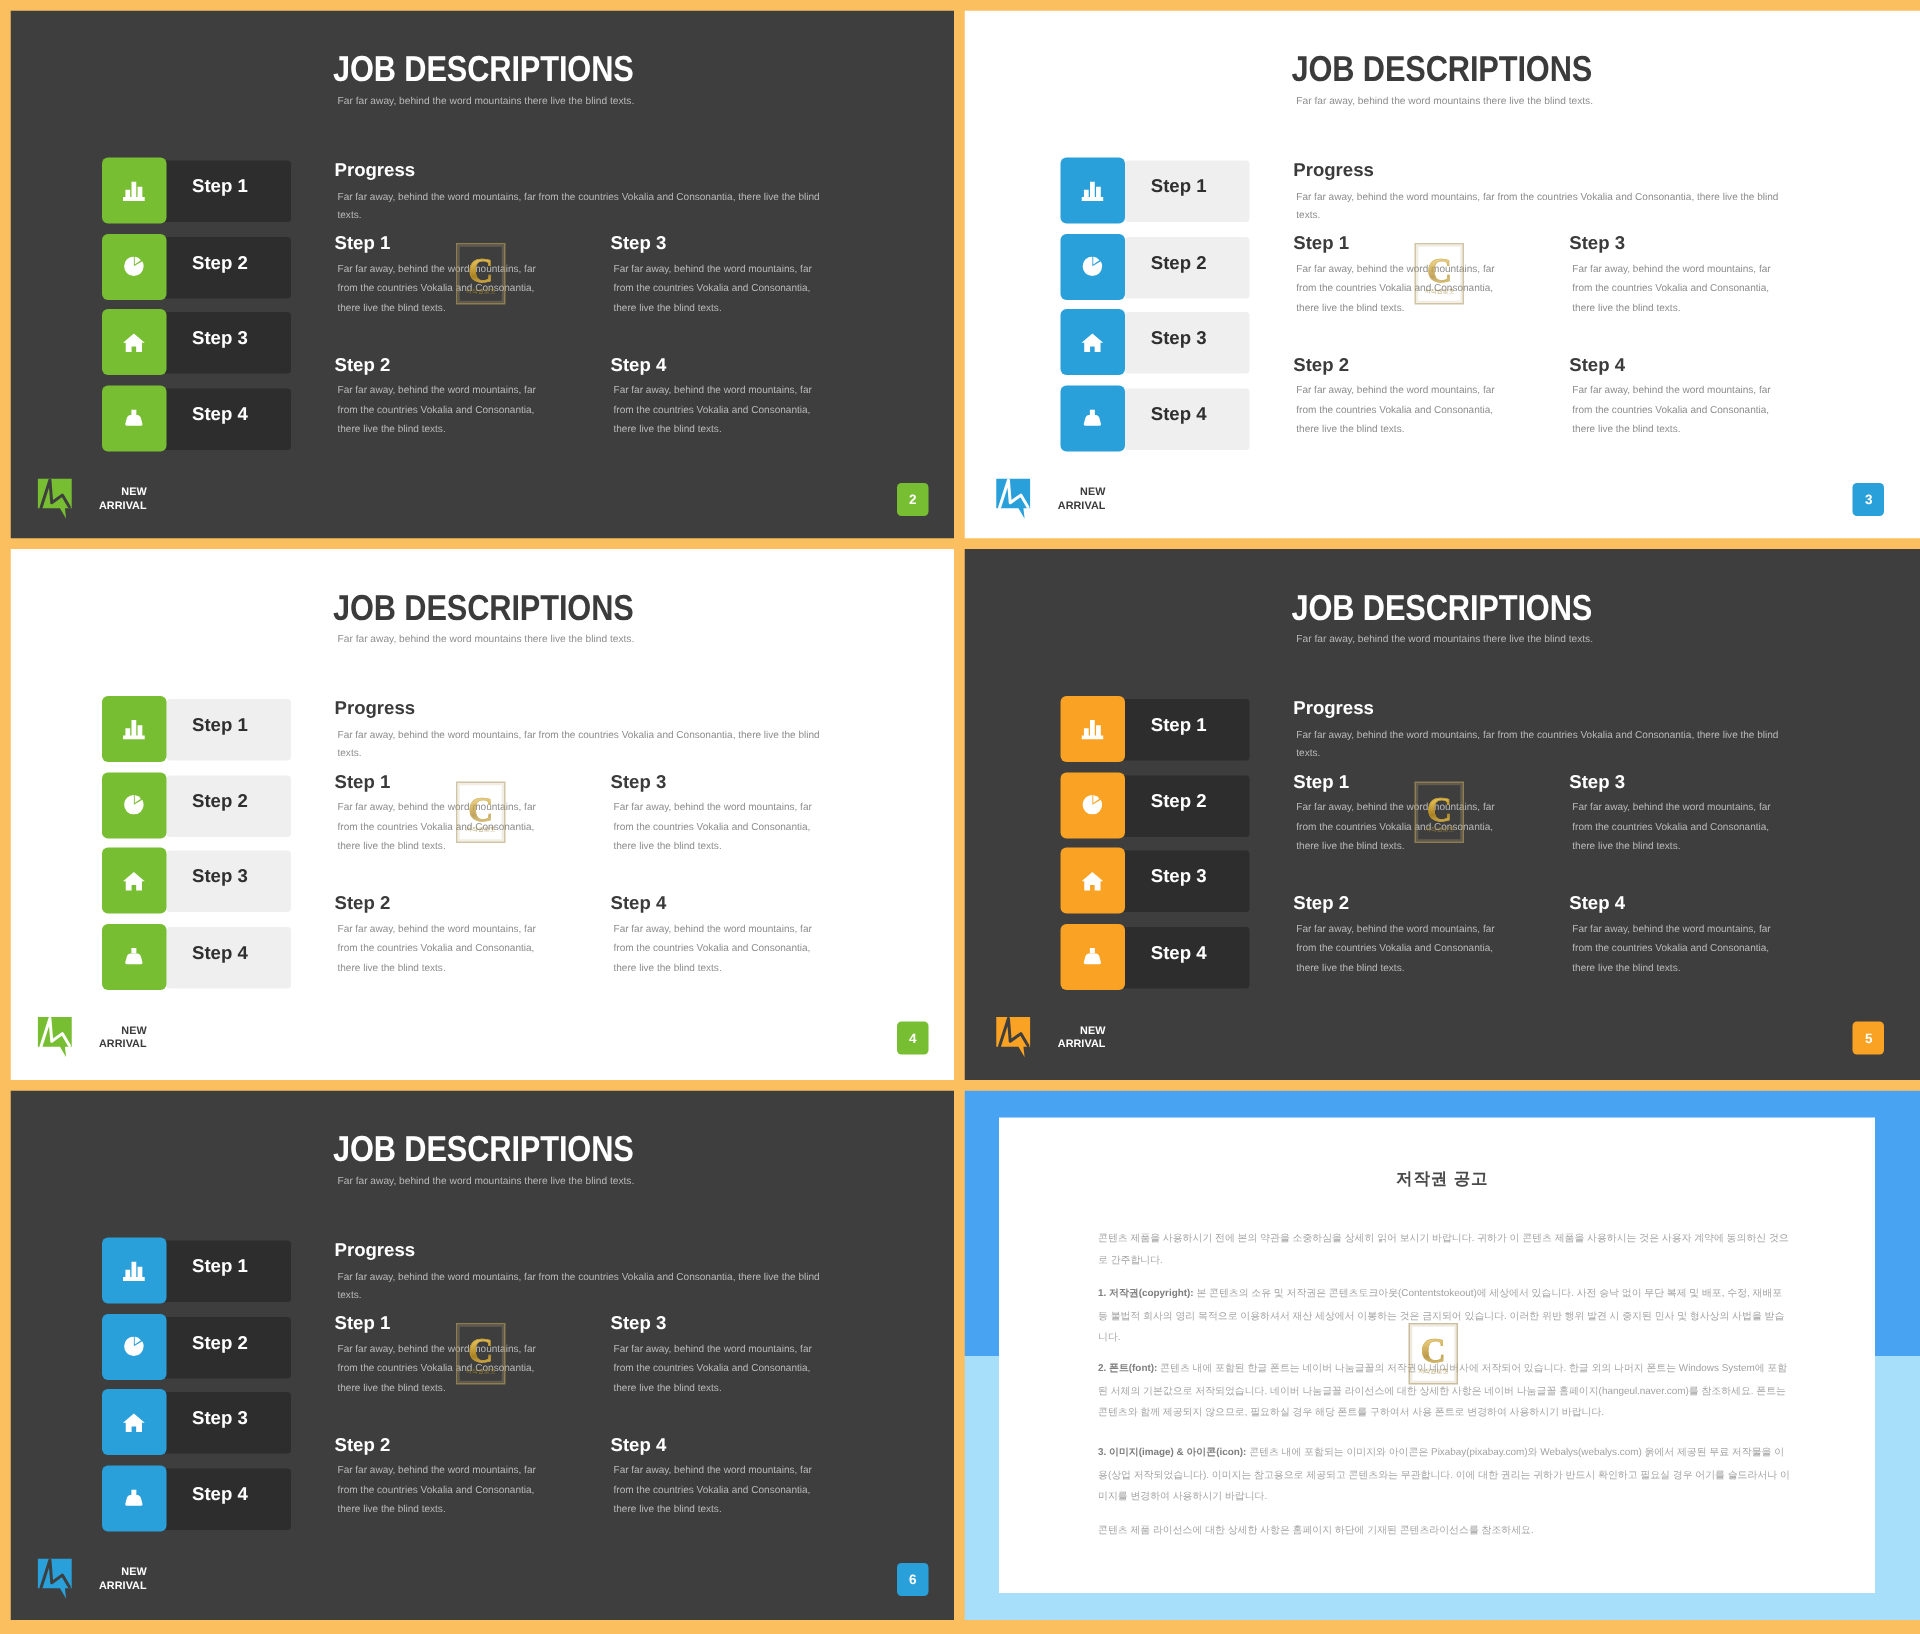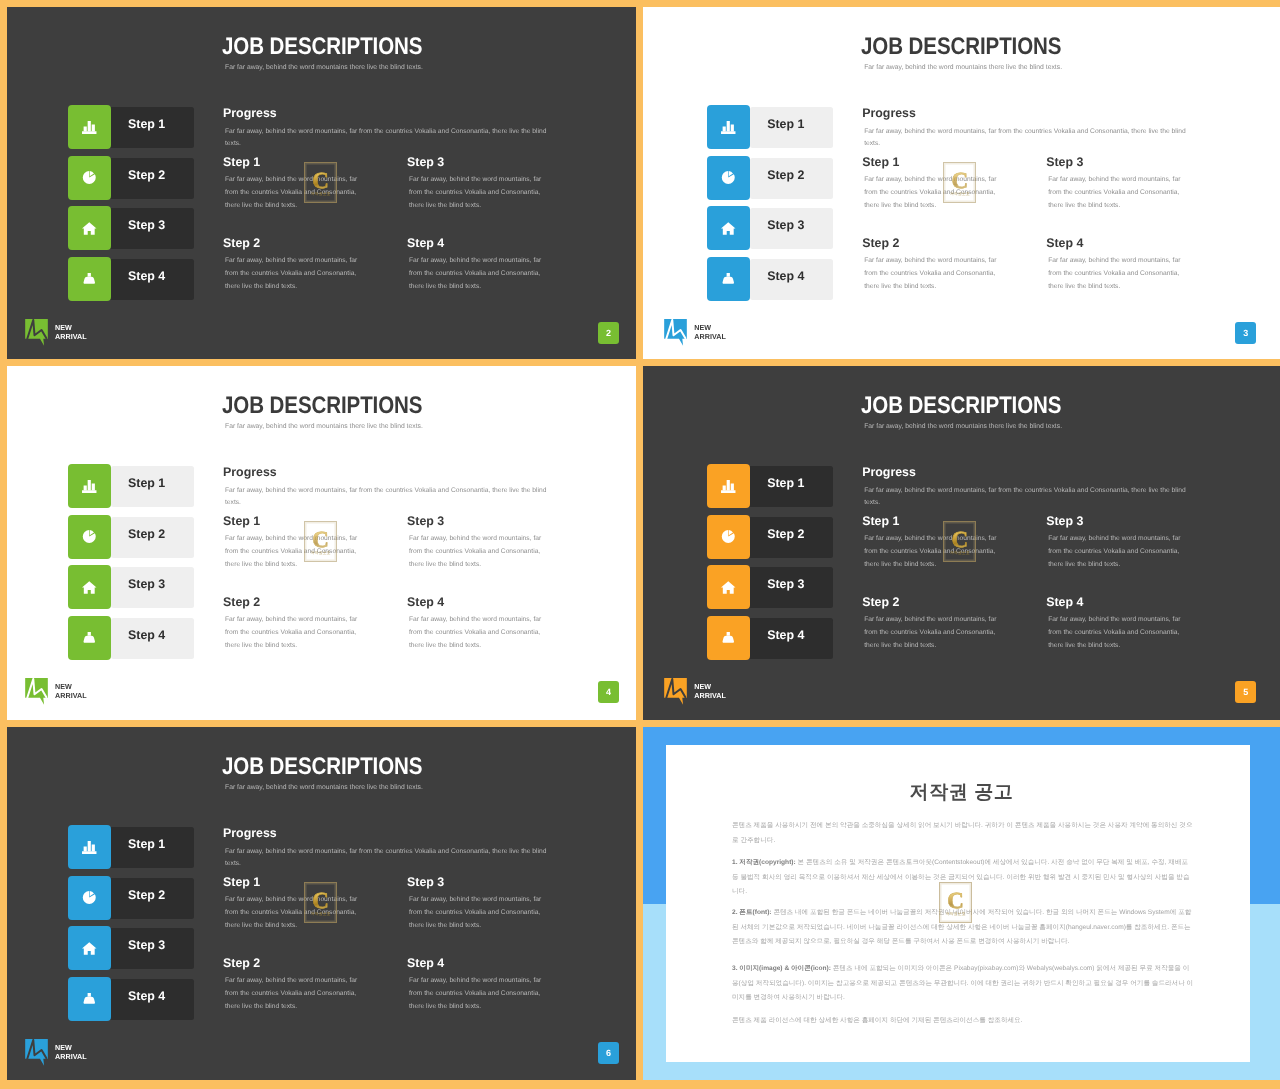--- a/index.html
+++ b/index.html
@@ -23,21 +23,21 @@
   .step-p{position:absolute;}
 
   .chip{position:absolute;display:flex;align-items:center;}
   .chip .bar{position:absolute;left:0;top:2px;border-radius:2.5px;}
   .chip .sq{position:absolute;left:0;top:0;border-radius:4px;
             display:flex;align-items:center;justify-content:center;}
   .chip .lbl{position:absolute;font-weight:700;}
 
   .footer-logo{position:absolute;display:flex;align-items:center;}
   .footer-logo .mark{position:relative;}
-  .footer-logo .txt{margin-left:7px;font-weight:700;line-height:1.18;letter-spacing:.05px;}
+  .footer-logo .txt{margin-left:18px;font-weight:700;line-height:1.18;letter-spacing:.05px;text-align:right;}
   .pagebadge{position:absolute;border-radius:3px;display:flex;align-items:center;
              justify-content:center;font-weight:700;color:#fff;}
 
   
   .wm{position:absolute;border:1px solid rgba(168,146,92,.75);
       box-shadow:inset 0 0 0 1.5px rgba(190,170,120,.28);
       display:flex;flex-direction:column;align-items:center;justify-content:center;
       box-sizing:border-box;pointer-events:none;}
   .wm .c{font-family:"Liberation Serif",serif;font-weight:700;line-height:1.0;margin-bottom:-1px;
          background:linear-gradient(170deg,#f6e28a 0%,#d8b04a 32%,#a9801f 62%,#e7cf86 100%);
@@ -394,21 +394,21 @@
             <path fill="none" stroke="#3e3e3e" stroke-width="2.3" stroke-linejoin="round" stroke-linecap="round" d="M2.5 22.4 9.3 1.1l1.4 17.5 8.1-5.9 5.4 9.2"></path>
           </svg></span>
         <span class="txt" style="font-size:7.2px;color:#ffffff;"><span>NEW</span><br><span>ARRIVAL</span></span>
       </div>
       <div class="pagebadge" style="left:591px;top:315px;width:21px;height:22px;font-size:9px;background:#2aa0da;">6</div>
     </div>
     <div class="slide">
       <div style="position:absolute;left:0;top:0;width:100%;height:177px;background:#48a3f2;"></div>
       <div style="position:absolute;left:0;top:177px;width:100%;height:176px;background:#a7dffa;"></div>
       <div class="cp-card" style="left:23px;top:18px;width:584px;height:317px;"></div>
-      <div class="cp-h1" style="left:0;top:52px;font-size:19px;letter-spacing:.6px;">저작권 공고</div>
+      <div class="cp-h1" style="left:0;top:52px;font-size:11px;letter-spacing:.6px;">저작권 공고</div>
       <div class="cp-p" style="left:89px;top:92px;width:462px;font-size:6.6px;line-height:14.6px;">콘텐츠 제품을 사용하시기 전에 본의 약관을 소중하심을 상세히 읽어 보시기 바랍니다. 귀하가 이 콘텐츠 제품을 사용하시는 것은 사용자 계약에 동의하신 것으로 간주합니다.</div>
       <div class="cp-p" style="left:89px;top:129px;width:462px;font-size:6.6px;line-height:14.6px;"><b>1. 저작권(copyright):</b> <span>본 콘텐츠의 소유 및 저작권은 콘텐츠토크아웃(Contentstokeout)에 세상에서 있습니다. 사전 승낙 없이 무단 복제 및 배포, 수정, 재배포 등 불법적 회사의 영리 목적으로 이용하셔서 재산 세상에서 이봉하는 것은 금지되어 있습니다. 이러한 위반 행위 발견 시 중지된 민사 및 형사상의 사법을 받습니다.</span></div>
       <div class="cp-p" style="left:89px;top:179px;width:462px;font-size:6.6px;line-height:14.6px;"><b>2. 폰트(font):</b> <span>콘텐츠 내에 포함된 한글 폰트는 네이버 나눔글꼴의 저작권이 네이버사에 저작되어 있습니다. 한글 외의 나머지 폰트는 Windows System에 포함된 서체의 기본값으로 저작되었습니다. 네이버 나눔글꼴 라이선스에 대한 상세한 사항은 네이버 나눔글꼴 홈페이지(hangeul.naver.com)를 참조하세요. 폰트는 콘텐츠와 함께 제공되지 않으므로, 필요하실 경우 해당 폰트를 구하여서 사용 폰트로 변경하여 사용하시기 바랍니다.</span></div>
       <div class="cp-p" style="left:89px;top:235px;width:462px;font-size:6.6px;line-height:14.6px;"><b>3. 이미지(image) &amp; 아이콘(icon):</b> <span>콘텐츠 내에 포함되는 이미지와 아이콘은 Pixabay(pixabay.com)와 Webalys(webalys.com) 욹에서 제공된 무료 저작물을 이용(상업 저작되었습니다). 이미지는 참고용으로 제공되고 콘텐츠와는 무관합니다. 이에 대한 권리는 귀하가 반드시 확인하고 필요실 경우 어기를 슬드라서나 이미지를 변경하여 사용하시기 바랍니다.</span></div>
       <div class="cp-p" style="left:89px;top:287px;width:462px;font-size:6.6px;line-height:14.6px;">콘텐츠 제품 라이선스에 대한 상세한 사항은 홈페이지 하단에 기재된 콘텐츠라이선스를 참조하세요.</div>
       <div style="position:absolute;left:296px;top:155px;">
         <div class="wm" style="width:33px;height:41px;opacity:0.8;">
           <span class="c" style="font-size:23px">C</span>
           <span class="w2">저작권보호</span>
         </div>

